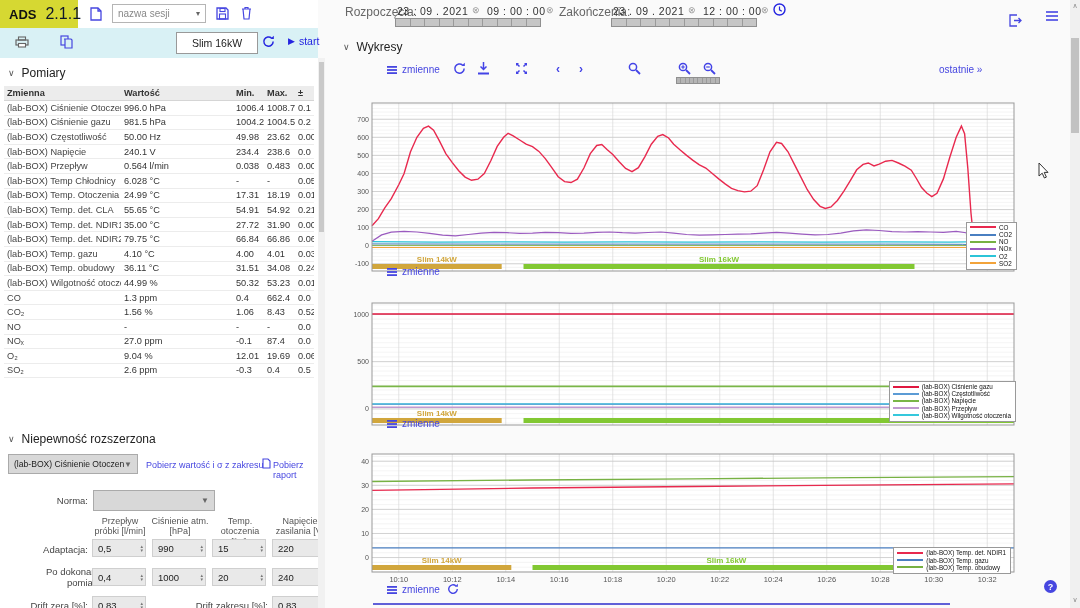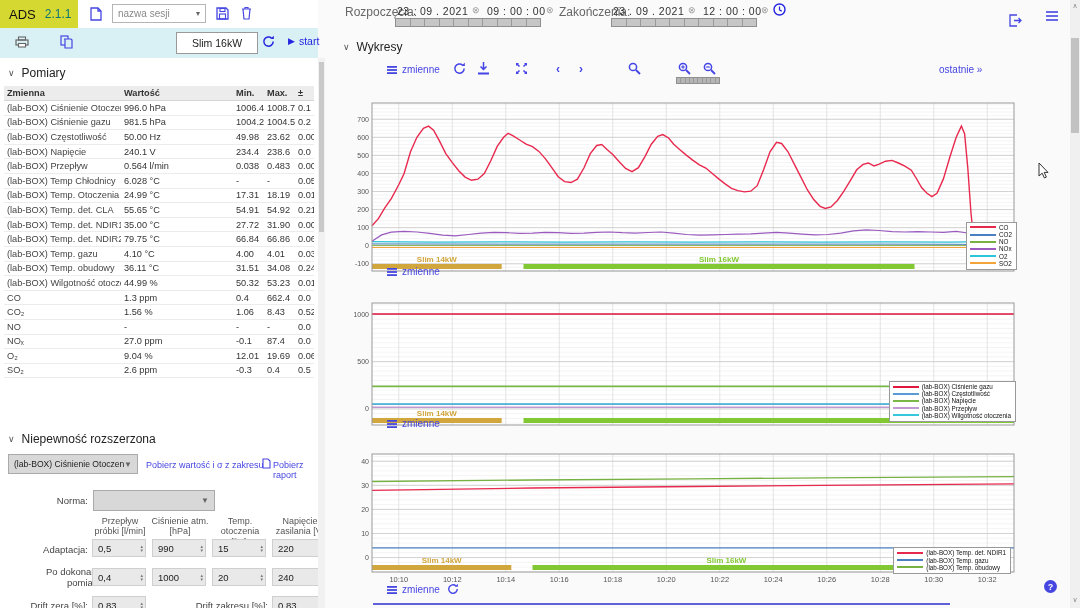--- a/index.html
+++ b/index.html
@@ -1,22 +1,22 @@
 <!DOCTYPE html>
 <html><head>
 <meta charset="utf-8">
 <style>
   html,body{margin:0;padding:0;}
   body{width:1080px;height:608px;overflow:hidden;font-family:"Liberation Sans",sans-serif;background:#fafafa;position:relative;font-size:11px;color:#333;}
   #left{position:absolute;left:0;top:0;width:318px;height:608px;background:#fff;}
   
   #row1{position:absolute;left:0;top:0;width:318px;height:28px;background:#fff;}
   #brand{position:absolute;left:0;top:0;width:78px;height:28px;background:#d6d832;display:flex;align-items:center;gap:9px;padding-left:9px;box-sizing:border-box;}
-  #brand .n{font-weight:normal;font-size:13px;color:#111;}
-  #brand .v{font-size:12px;color:#0f766e;}
+  #brand .n{font-weight:bold;font-size:13px;color:#111;}
+  #brand .v{font-size:16px;color:#0f172a;}
   .sel{position:absolute;border:1px solid #b5b5b5;background:#fff;display:flex;align-items:center;justify-content:space-between;padding:0 5px;box-sizing:border-box;color:#888;font-size:10px;}
   .caret{color:#666;font-size:8px;}
   #biezace{position:absolute;left:266px;top:6px;color:#4646e0;font-size:10.5px;display:flex;gap:8px;align-items:center;cursor:pointer;margin-top:23px;}
   #biezace .caret{color:#4646e0;}
   
   #row2{position:absolute;left:0;top:28px;width:318px;height:30px;background:#d9f1f5;}
   #test-input{position:absolute;left:176px;top:4px;width:76px;height:18px;border:1px solid #999;font-size:10.5px;text-align:center;font-family:"Liberation Sans",sans-serif;color:#222;}
   #start-btn{position:absolute;left:288px;top:7px;color:#2424e0;font-size:10.5px;display:flex;align-items:center;gap:4px;cursor:pointer;}
   #start-btn .play{font-size:9px;}
   .sec-title{position:absolute;left:8px;font-size:12px;color:#222;display:flex;align-items:center;gap:7px;}

